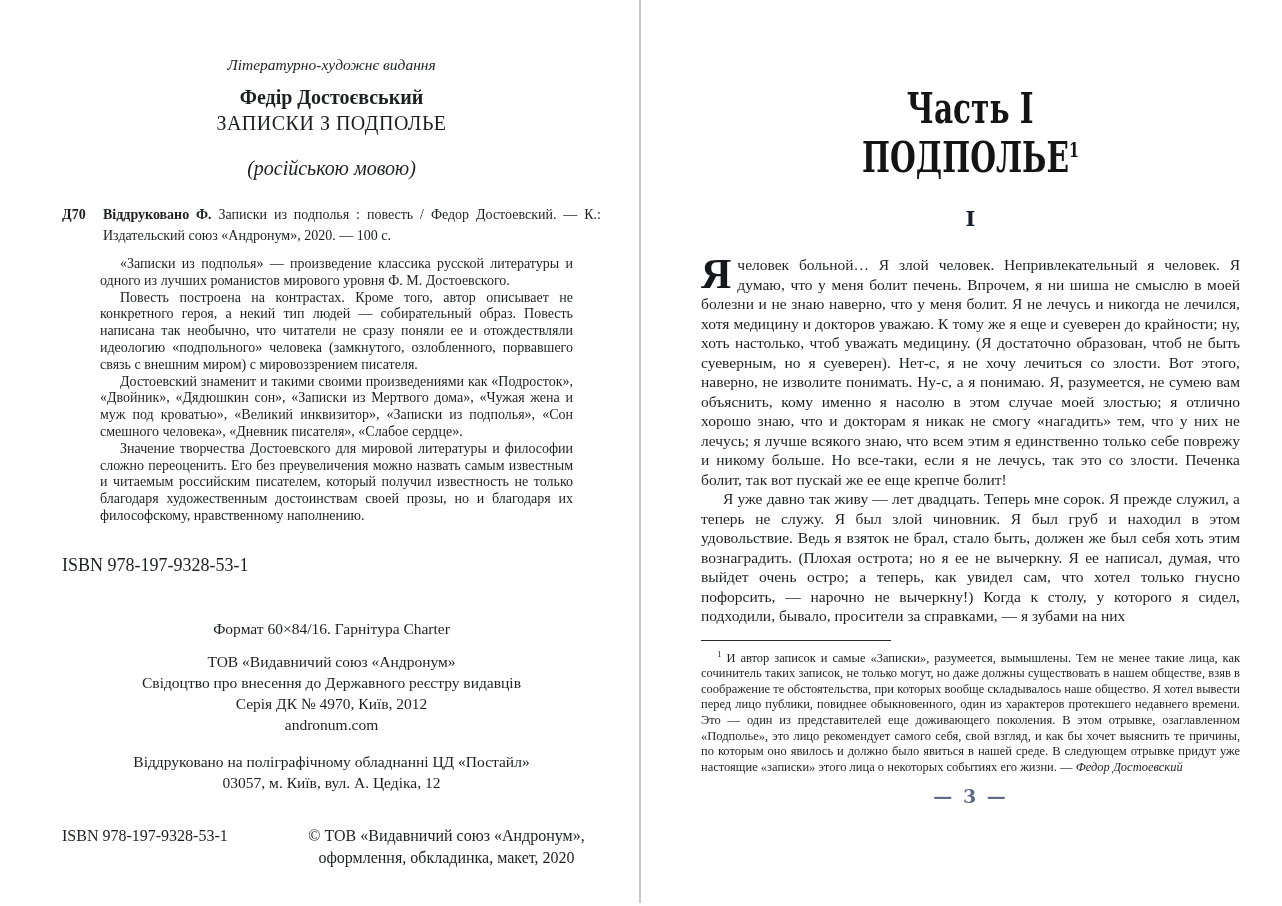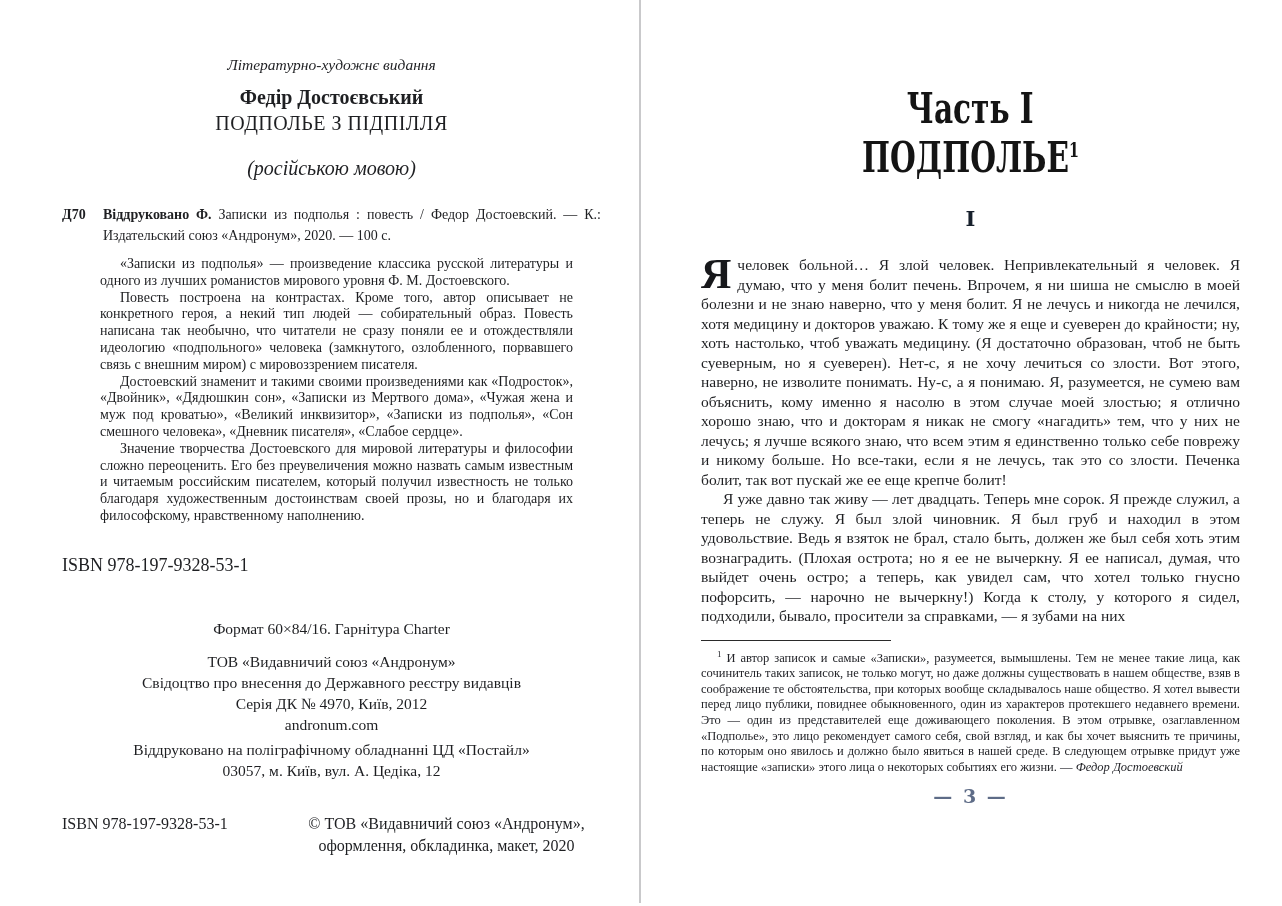--- a/index.html
+++ b/index.html
@@ -86,21 +86,21 @@
     margin-top: 30px;
     font-size: 18px;
   }
   .lp-center {
     text-align: center;
     font-size: 15.5px;
     line-height: 21px;
   }
   .lp-format { margin-top: 42px; }
   .lp-publisher { margin-top: 12px; }
-  .lp-print { margin-top: 4px; }
+  .lp-print { margin-top: 16px; }
   .lp-bottom {
     margin-top: 32px;
     display: flex;
     align-items: flex-start;
     font-size: 16px;
     line-height: 22px;
   }
   .lp-bottom-isbn { flex: 0 0 230px; }
   .lp-copyright { flex: 1; text-align: center; }
 
@@ -181,21 +181,21 @@
   }
 </style>
 </head>
 <body>
 
 <div class="spread">
 
   <div class="page-left">
     <div class="lp-edition">Літературно-художнє видання</div>
     <div class="lp-author">Федір Достоєвський</div>
-    <div class="lp-title">ПОДПОЛЬЕ З ПІДПІЛЛЯ</div>
+    <div class="lp-title">ЗАПИСКИ З ПОДПОЛЬЕ</div>
     <div class="lp-lang">(російською мовою)</div>
 
     <div class="lp-bib">
       <span class="lp-bib-code">Д70</span>
       <span class="lp-bib-text"><b>Віддруковано Ф.</b><span> Записки из подполья : повесть / Федор Достоевский. — К.: Издательский союз «Андронум», 2020. — 100 с.</span></span>
     </div>
 
     <div class="lp-annotation">
       <p>«Записки из подполья» — произведение классика русской литературы и одного из лучших романистов мирового уровня Ф. М. Достоевского.</p>
       <p>Повесть построена на контрастах. Кроме того, автор описывает не конкретного героя, а некий тип людей — собирательный образ. Повесть написана так необычно, что читатели не сразу поняли ее и отождествляли идеологию «подпольного» человека (замкнутого, озлобленного, порвавшего связь с внешним миром) с мировоззрением писателя.</p>

